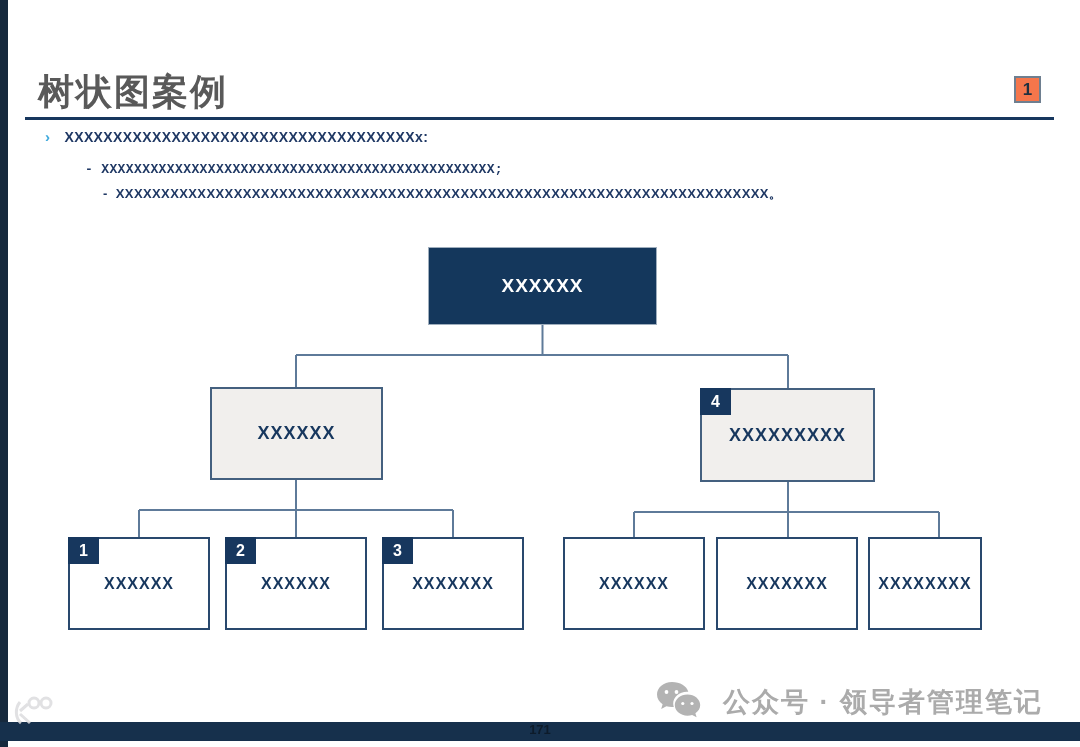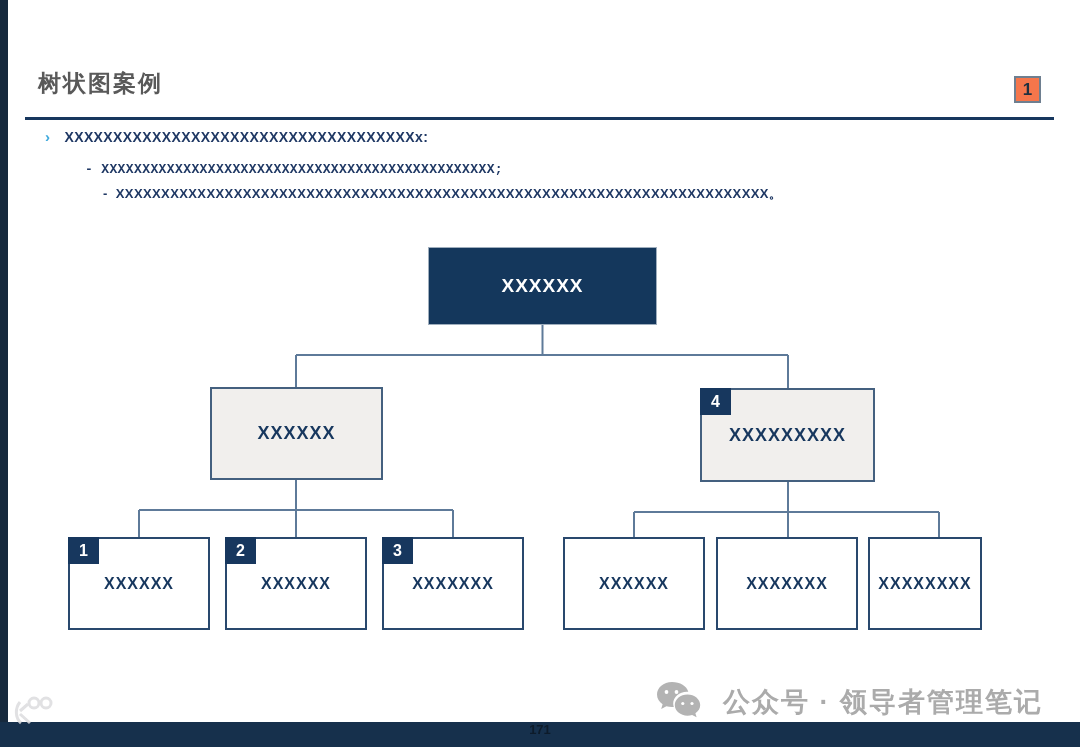--- a/index.html
+++ b/index.html
@@ -3,21 +3,21 @@
 <meta charset="utf-8">
 <style>
   html,body{margin:0;padding:0;background:#e8e8e8;}
   .slide{
     position:relative;width:1080px;height:747px;background:#ffffff;
     overflow:hidden;font-family:"Liberation Sans",sans-serif;
   }
   .left-bar{position:absolute;left:0;top:0;width:8px;height:747px;background:#16293D;}
   .page-title{
     position:absolute;left:38px;top:68px;margin:0;
-    font-size:23px;font-weight:bold;color:#595959;letter-spacing:2px;
+    font-size:36px;font-weight:bold;color:#595959;letter-spacing:2px;
   }
   .corner-badge{
     position:absolute;left:1014px;top:76px;width:27px;height:27px;
     background:#F5764B;border:2px solid #6E7F90;box-sizing:border-box;
     display:flex;align-items:center;justify-content:center;
     font-size:17px;font-weight:bold;color:#1F3040;
   }
   .title-underline{position:absolute;left:25px;top:117px;width:1029px;height:3px;background:#17375E;}
   .bullets{position:absolute;left:0;top:0;color:#1F3864;font-weight:bold;}
   .bullet-l1{position:absolute;left:45px;top:128px;font-size:14px;letter-spacing:.4px;white-space:nowrap;}
@@ -51,21 +51,21 @@
   }
   .wechat-mark{
     position:absolute;left:655px;top:680px;display:flex;align-items:center;gap:16px;
     color:#ABABAB;font-size:27px;font-weight:bold;letter-spacing:2px;white-space:nowrap;
   }
   .brand-logo{
     position:absolute;left:10px;top:694px;display:flex;align-items:center;gap:6px;
     color:#DDDDDF;font-size:28px;font-weight:bold;letter-spacing:3px;
     text-shadow:0 0 2px rgba(255,255,255,.7);opacity:.92;z-index:3;white-space:nowrap;
   }
-  .bottom-bar{position:absolute;left:0;top:722px;width:1080px;height:25px;background:#16304C;z-index:2;}
+  .bottom-bar{position:absolute;left:0;top:722px;width:1080px;height:19px;background:#16304C;z-index:2;}
   .page-number{
     position:absolute;left:0;top:0;width:1080px;text-align:center;
     font-size:13px;color:#0D1B2A;font-weight:bold;
   }
 </style>
 </head>
 <body>
 
 <div class="slide">
 

